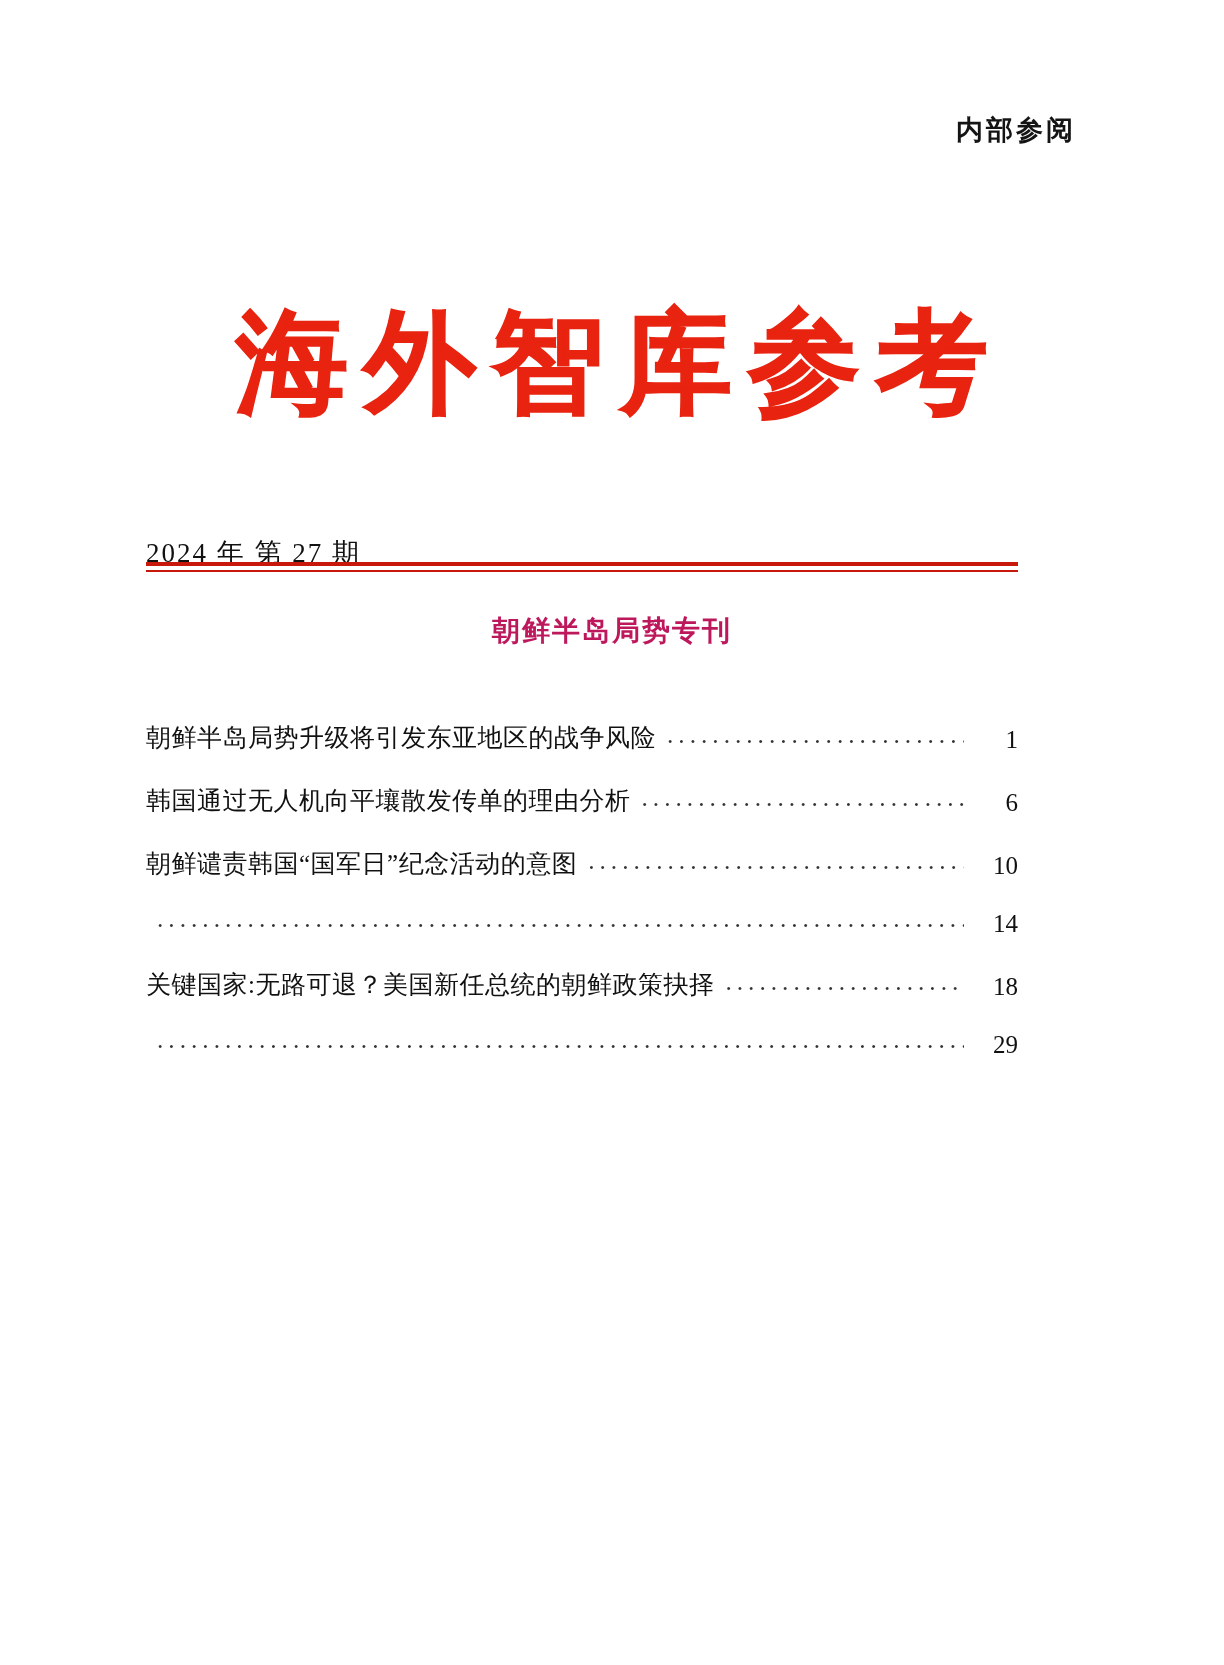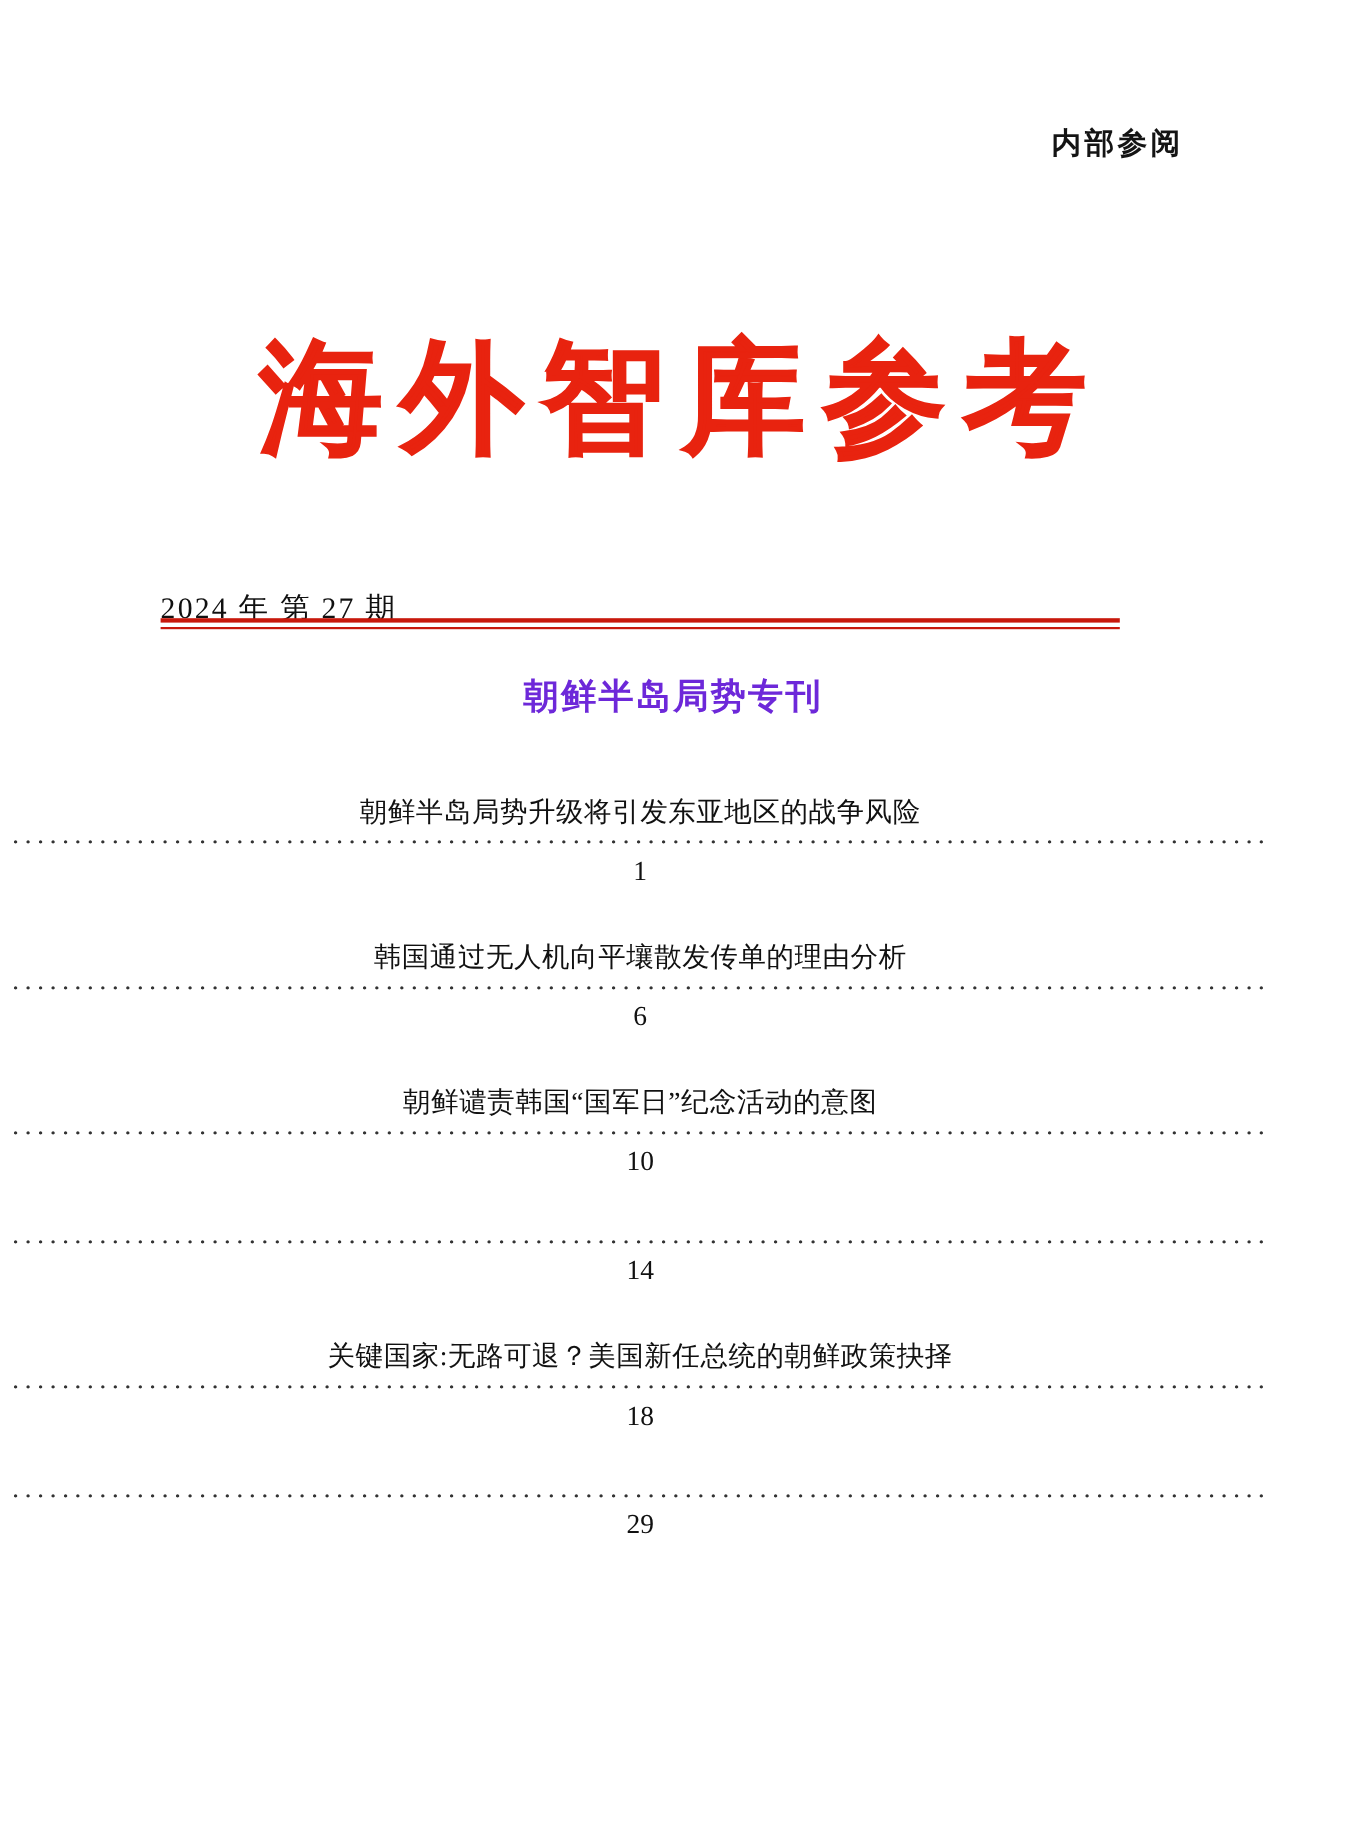--- a/index.html
+++ b/index.html
@@ -92,42 +92,41 @@
     margin-top: 4px;
   }
 
   
   .special-title {
     position: absolute;
     top: 612px;
     left: 0;
     width: 100%;
     text-align: center;
-    font-size: 32px;
+    font-size: 28px;
     font-weight: 700;
     letter-spacing: 2px;
-    color: #6d28d9;
+    color: #be185d;
     font-family: "DejaVu Sans", "Liberation Sans", sans-serif;
   }
 
   
   .toc {
     position: absolute;
     top: 706px;
     left: 146px;
     width: 872px;
   }
   .toc-item {
     display: flex;
-    align-items: center;
+    align-items: flex-end;
     font-size: 25px;
     color: #111;
     padding: 15px 0;
     white-space: nowrap;
-    flex-direction: column;
   }
   .toc-text {
     flex: 0 0 auto;
     letter-spacing: 0.5px;
   }
   .toc-dots {
     flex: 1 1 auto;
     margin: 0 10px;
     overflow: hidden;
     height: 1em;

